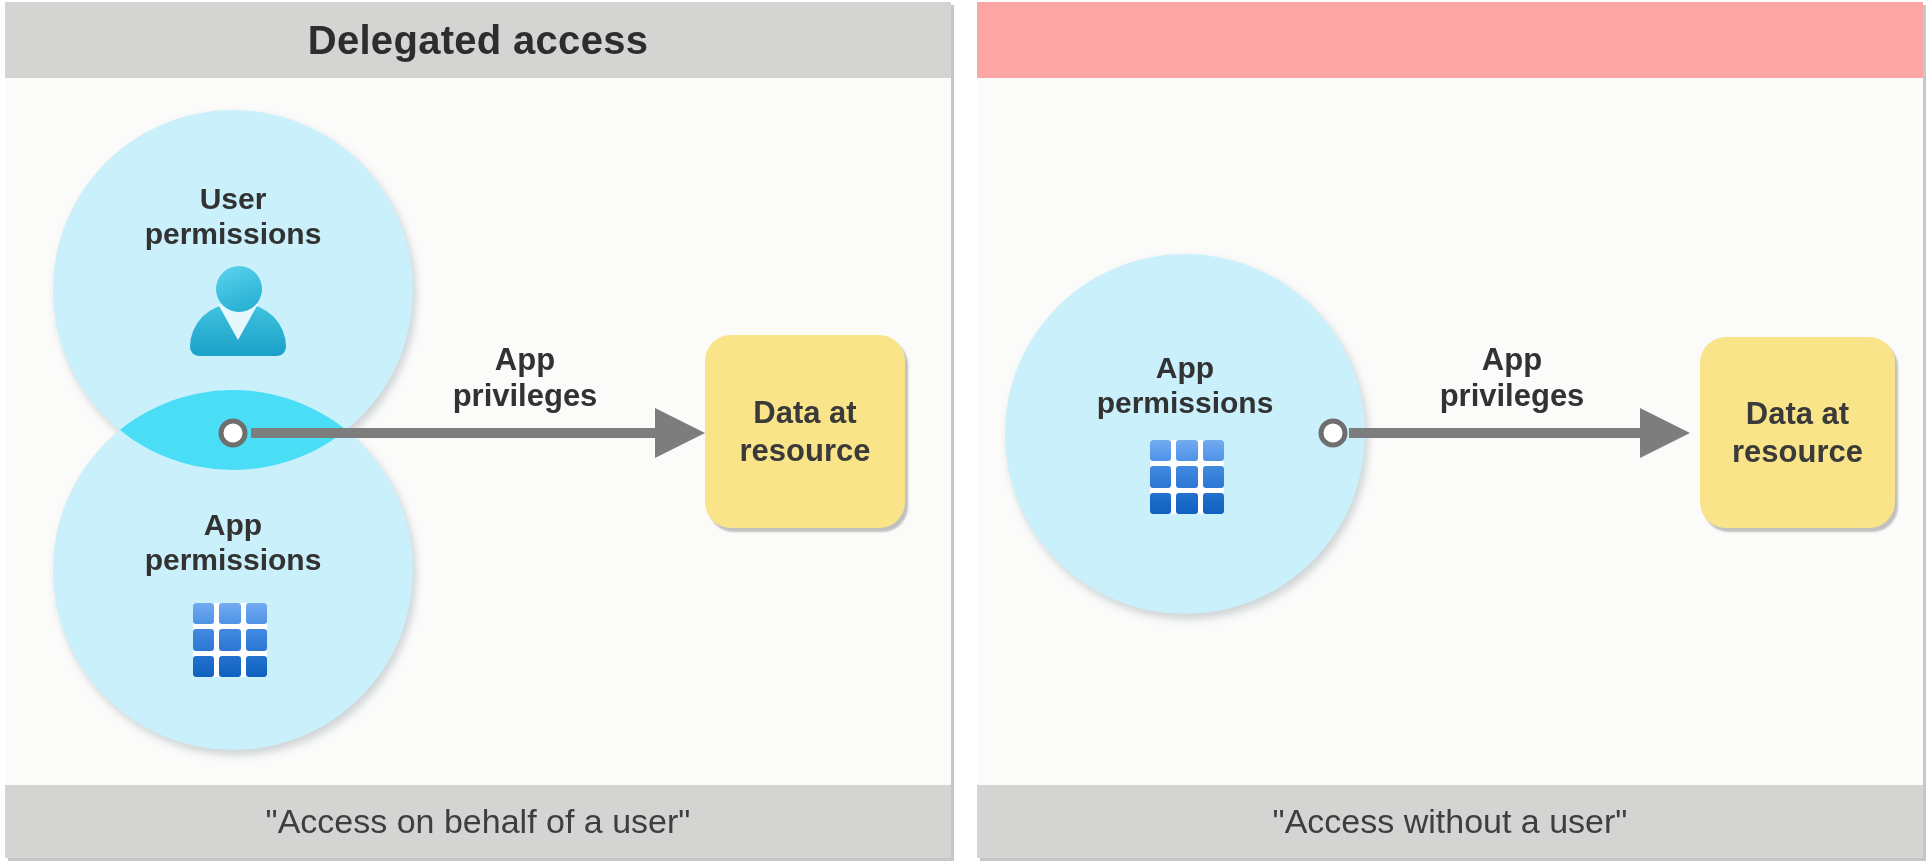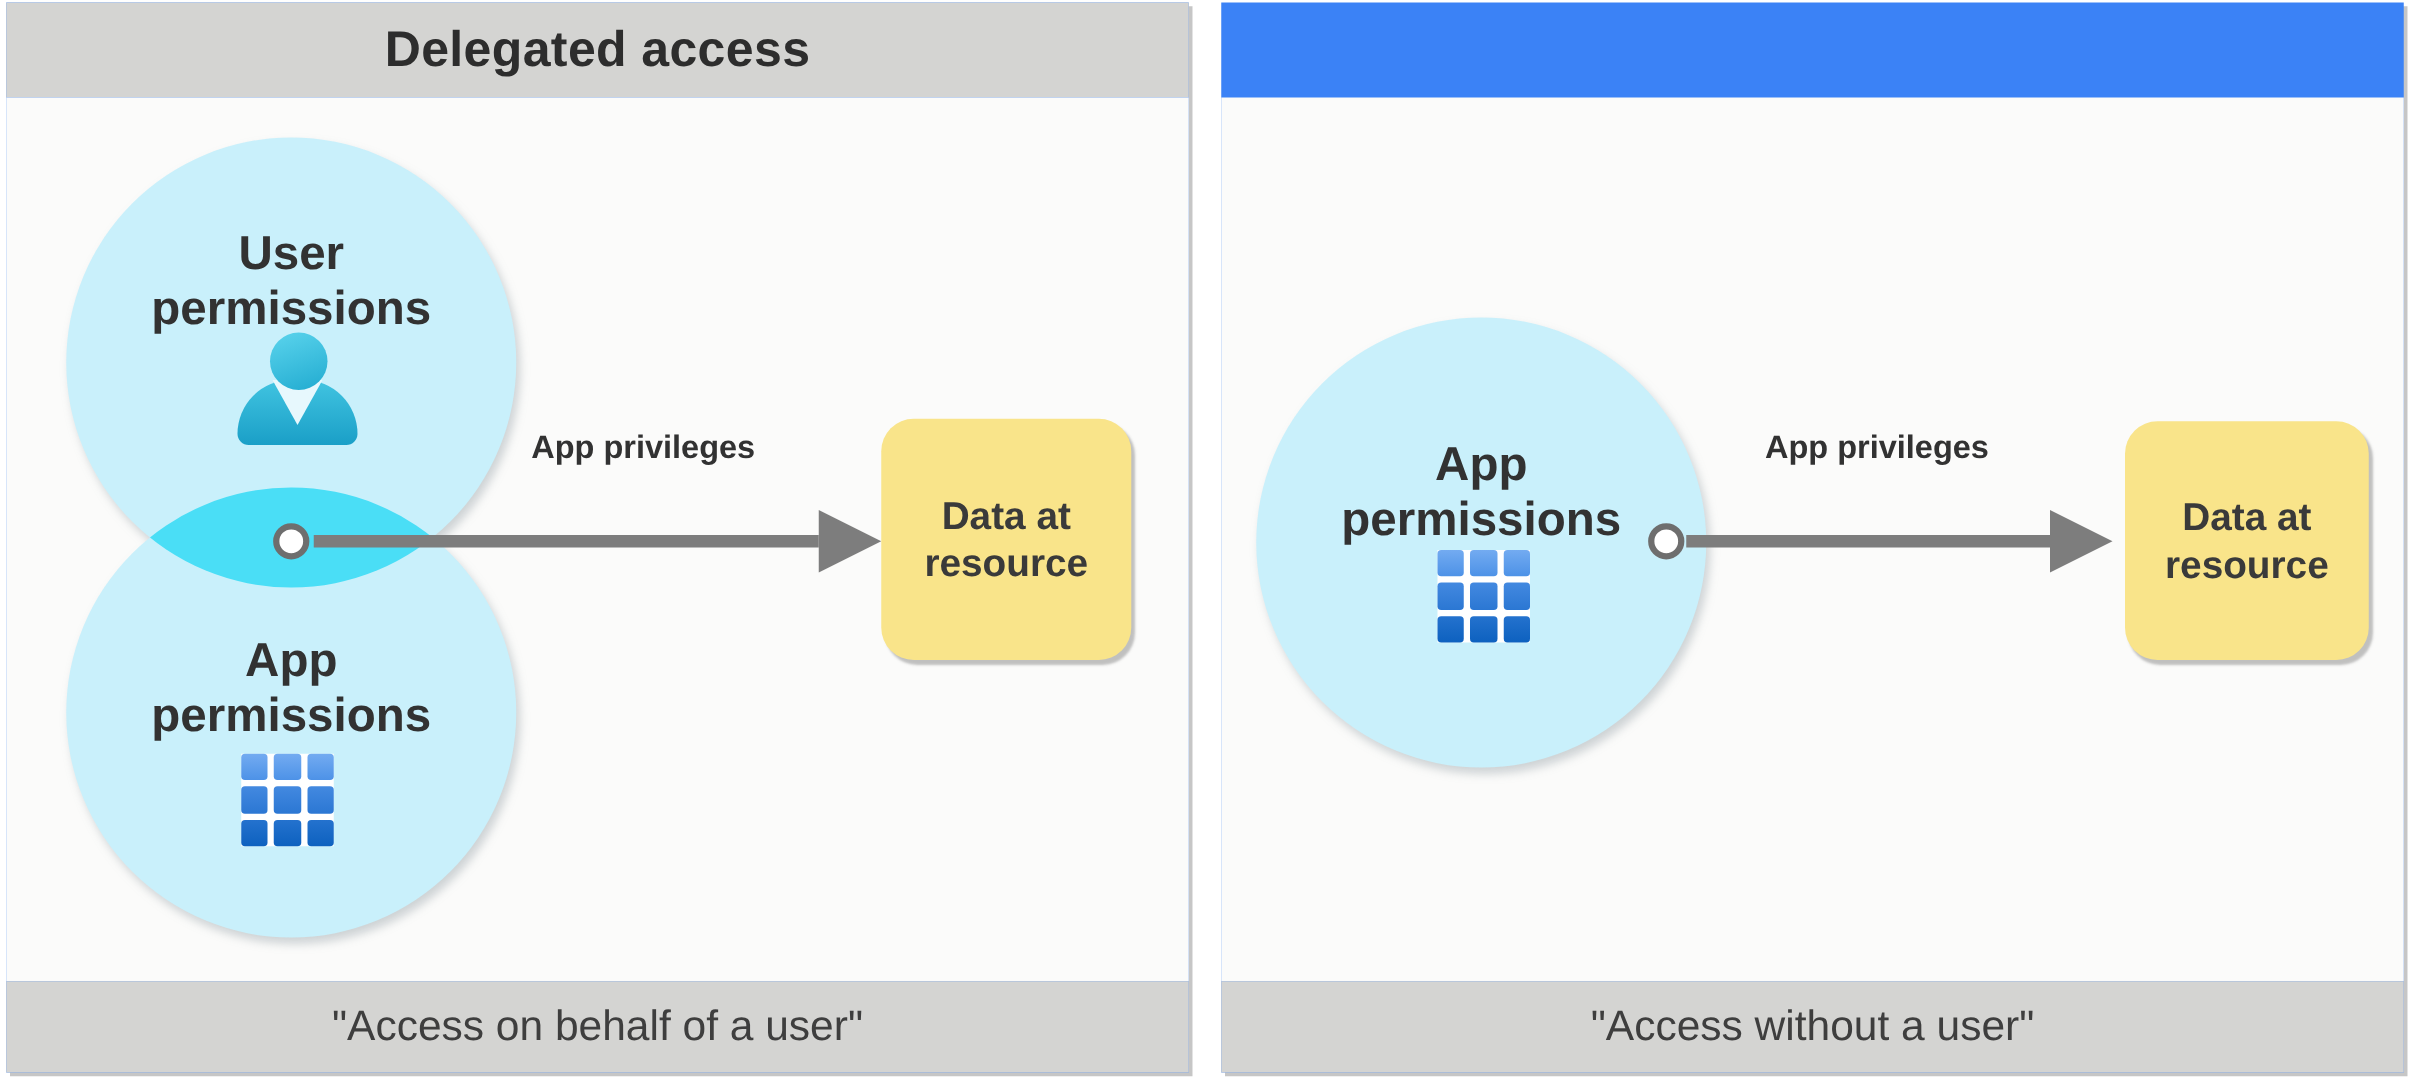--- a/index.html
+++ b/index.html
@@ -2,41 +2,41 @@
 <html><head>
 <meta charset="utf-8">
 <style>
   html,body { margin:0; padding:0; background:#ffffff; }
   .stage {
     position:relative; width:1930px; height:865px; background:#ffffff;
     font-family:"Liberation Sans","DejaVu Sans",sans-serif; overflow:hidden;
   }
   .panel {
     position:absolute; top:2px; width:946px; height:856px;
-    background:#3b82f6; box-shadow:3px 3px 0 rgba(128,128,128,.45);
+    background:#fca5a5; box-shadow:3px 3px 0 rgba(128,128,128,.45);
   }
   .panel-header {
     position:absolute; top:0; left:0; right:0; height:76px; background:#d4d4d2;
     display:flex; align-items:center; justify-content:center;
     font-size:40px; font-weight:bold; color:#2d2d2d; letter-spacing:.3px;
   }
   .panel-body { position:absolute; top:76px; left:0; width:946px; height:707px; background:#fbfbfa; }
   .panel-footer {
     position:absolute; bottom:0; left:0; right:0; height:73px; background:#d4d4d2;
     display:flex; align-items:center; justify-content:center;
     font-size:34px; font-weight:300; color:#3e3e3e;
   }
   svg.layer { position:absolute; left:0; top:0; }
   .circle-label {
     position:absolute; width:240px; text-align:center;
-    font-size:38px; font-weight:bold; color:#323232; line-height:1.17;
+    font-size:30px; font-weight:bold; color:#323232; line-height:1.17;
   }
   .arrow-label {
-    position:absolute; width:200px; text-align:left;
-    font-size:26px; font-weight:bold; color:#323232; line-height:1.17;
+    position:absolute; width:200px; text-align:center;
+    font-size:31px; font-weight:bold; color:#323232; line-height:1.17;
   }
   .data-box {
     position:absolute; background:#f9e48a; border-radius:26px;
     box-shadow:3px 4px 2px rgba(120,120,120,.45);
     display:flex; align-items:center; justify-content:center; text-align:center;
     font-size:31px; font-weight:bold; color:#3a3a3a; line-height:1.2;
   }
   .data-box span { width:175px; display:inline-block; }
   
   .person-icon { position:absolute; width:96px; height:90px; }

